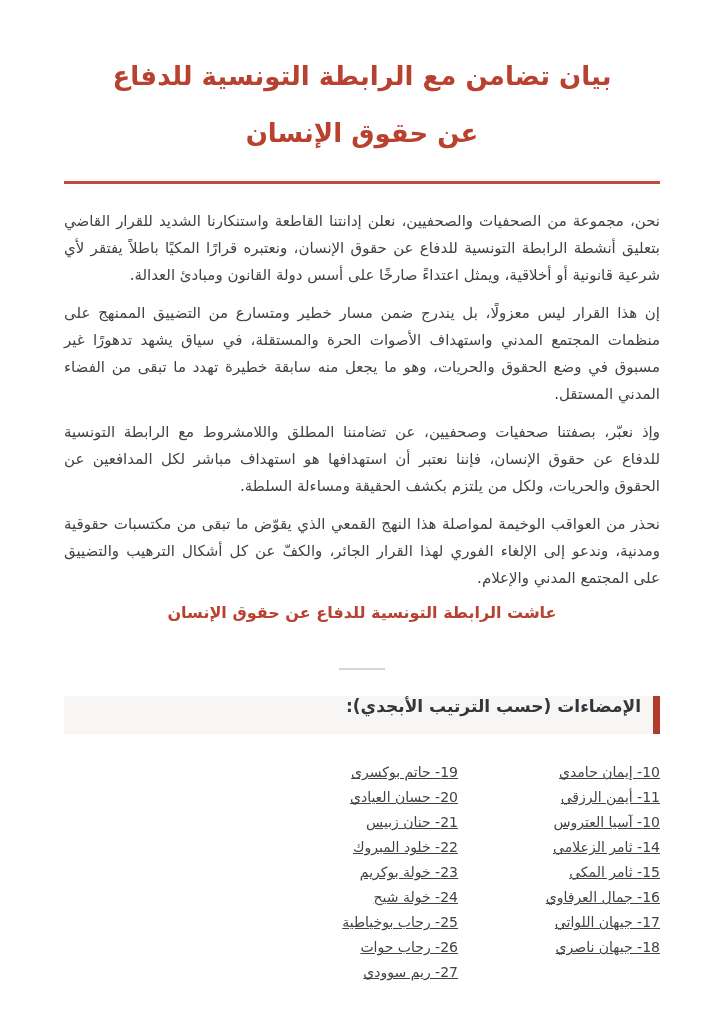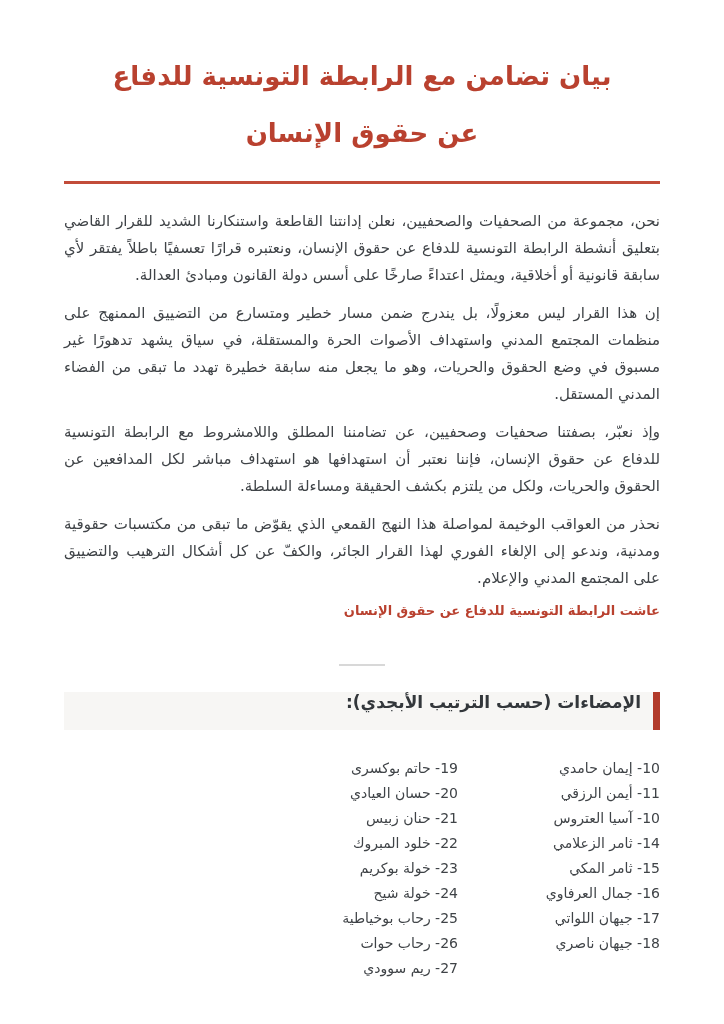--- a/index.html
+++ b/index.html
@@ -36,22 +36,22 @@
   .statement { margin-top: 24px; }
   .statement p {
     margin: 0 0 11px 0;
     font-size: 15px;
     line-height: 27px;
     color: var(--body);
     text-align: justify;
     text-align-last: right;
   }
   .slogan {
-    text-align: right;
-    font-size: 13px;
+    text-align: center;
+    font-size: 16px;
     font-weight: bold;
     color: var(--accent);
   }
   .mini-divider {
     width: 46px;
     height: 2px;
     background: var(--divider);
     margin: 46px auto 0 auto;
   }
   .sig-heading {
@@ -78,33 +78,34 @@
     grid-template-columns: 1fr 1fr 1fr;
     column-gap: 10px;
   }
   .sig-col { direction: rtl; }
   .sig-item {
     font-size: 14px;
     line-height: 25px;
     color: var(--body);
     white-space: nowrap;
     text-align: right;
+    text-decoration: underline;
   }
 </style>
 </head>
 <body>
 
 <main class="page">
 
   <h1 class="doc-title">بيان تضامن مع الرابطة التونسية للدفاع عن حقوق الإنسان</h1>
 
   <hr class="title-rule">
 
   <section class="statement">
-    <p>نحن، مجموعة من الصحفيات والصحفيين، نعلن إدانتنا القاطعة واستنكارنا الشديد للقرار القاضي بتعليق أنشطة الرابطة التونسية للدفاع عن حقوق الإنسان، ونعتبره قرارًا تعسفيًا باطلاً يفتقر لأي سابقة قانونية أو أخلاقية، ويمثل اعتداءً صارخًا على أسس دولة القانون ومبادئ العدالة.</p>
+    <p>نحن، مجموعة من الصحفيات والصحفيين، نعلن إدانتنا القاطعة واستنكارنا الشديد للقرار القاضي بتعليق أنشطة الرابطة التونسية للدفاع عن حقوق الإنسان، ونعتبره قرارًا المكيًا باطلاً يفتقر لأي شرعية قانونية أو أخلاقية، ويمثل اعتداءً صارخًا على أسس دولة القانون ومبادئ العدالة.</p>
     <p>إن هذا القرار ليس معزولًا، بل يندرج ضمن مسار خطير ومتسارع من التضييق الممنهج على منظمات المجتمع المدني واستهداف الأصوات الحرة والمستقلة، في سياق يشهد تدهورًا غير مسبوق في وضع الحقوق والحريات، وهو ما يجعل منه سابقة خطيرة تهدد ما تبقى من الفضاء المدني المستقل.</p>
     <p>وإذ نعبّر، بصفتنا صحفيات وصحفيين، عن تضامننا المطلق واللامشروط مع الرابطة التونسية للدفاع عن حقوق الإنسان، فإننا نعتبر أن استهدافها هو استهداف مباشر لكل المدافعين عن الحقوق والحريات، ولكل من يلتزم بكشف الحقيقة ومساءلة السلطة.</p>
     <p>نحذر من العواقب الوخيمة لمواصلة هذا النهج القمعي الذي يقوّض ما تبقى من مكتسبات حقوقية ومدنية، وندعو إلى الإلغاء الفوري لهذا القرار الجائر، والكفّ عن كل أشكال الترهيب والتضييق على المجتمع المدني والإعلام.</p>
   </section>
 
   <div class="slogan">عاشت الرابطة التونسية للدفاع عن حقوق الإنسان</div>
 
   <div class="mini-divider"></div>
 
   <header class="sig-heading">

